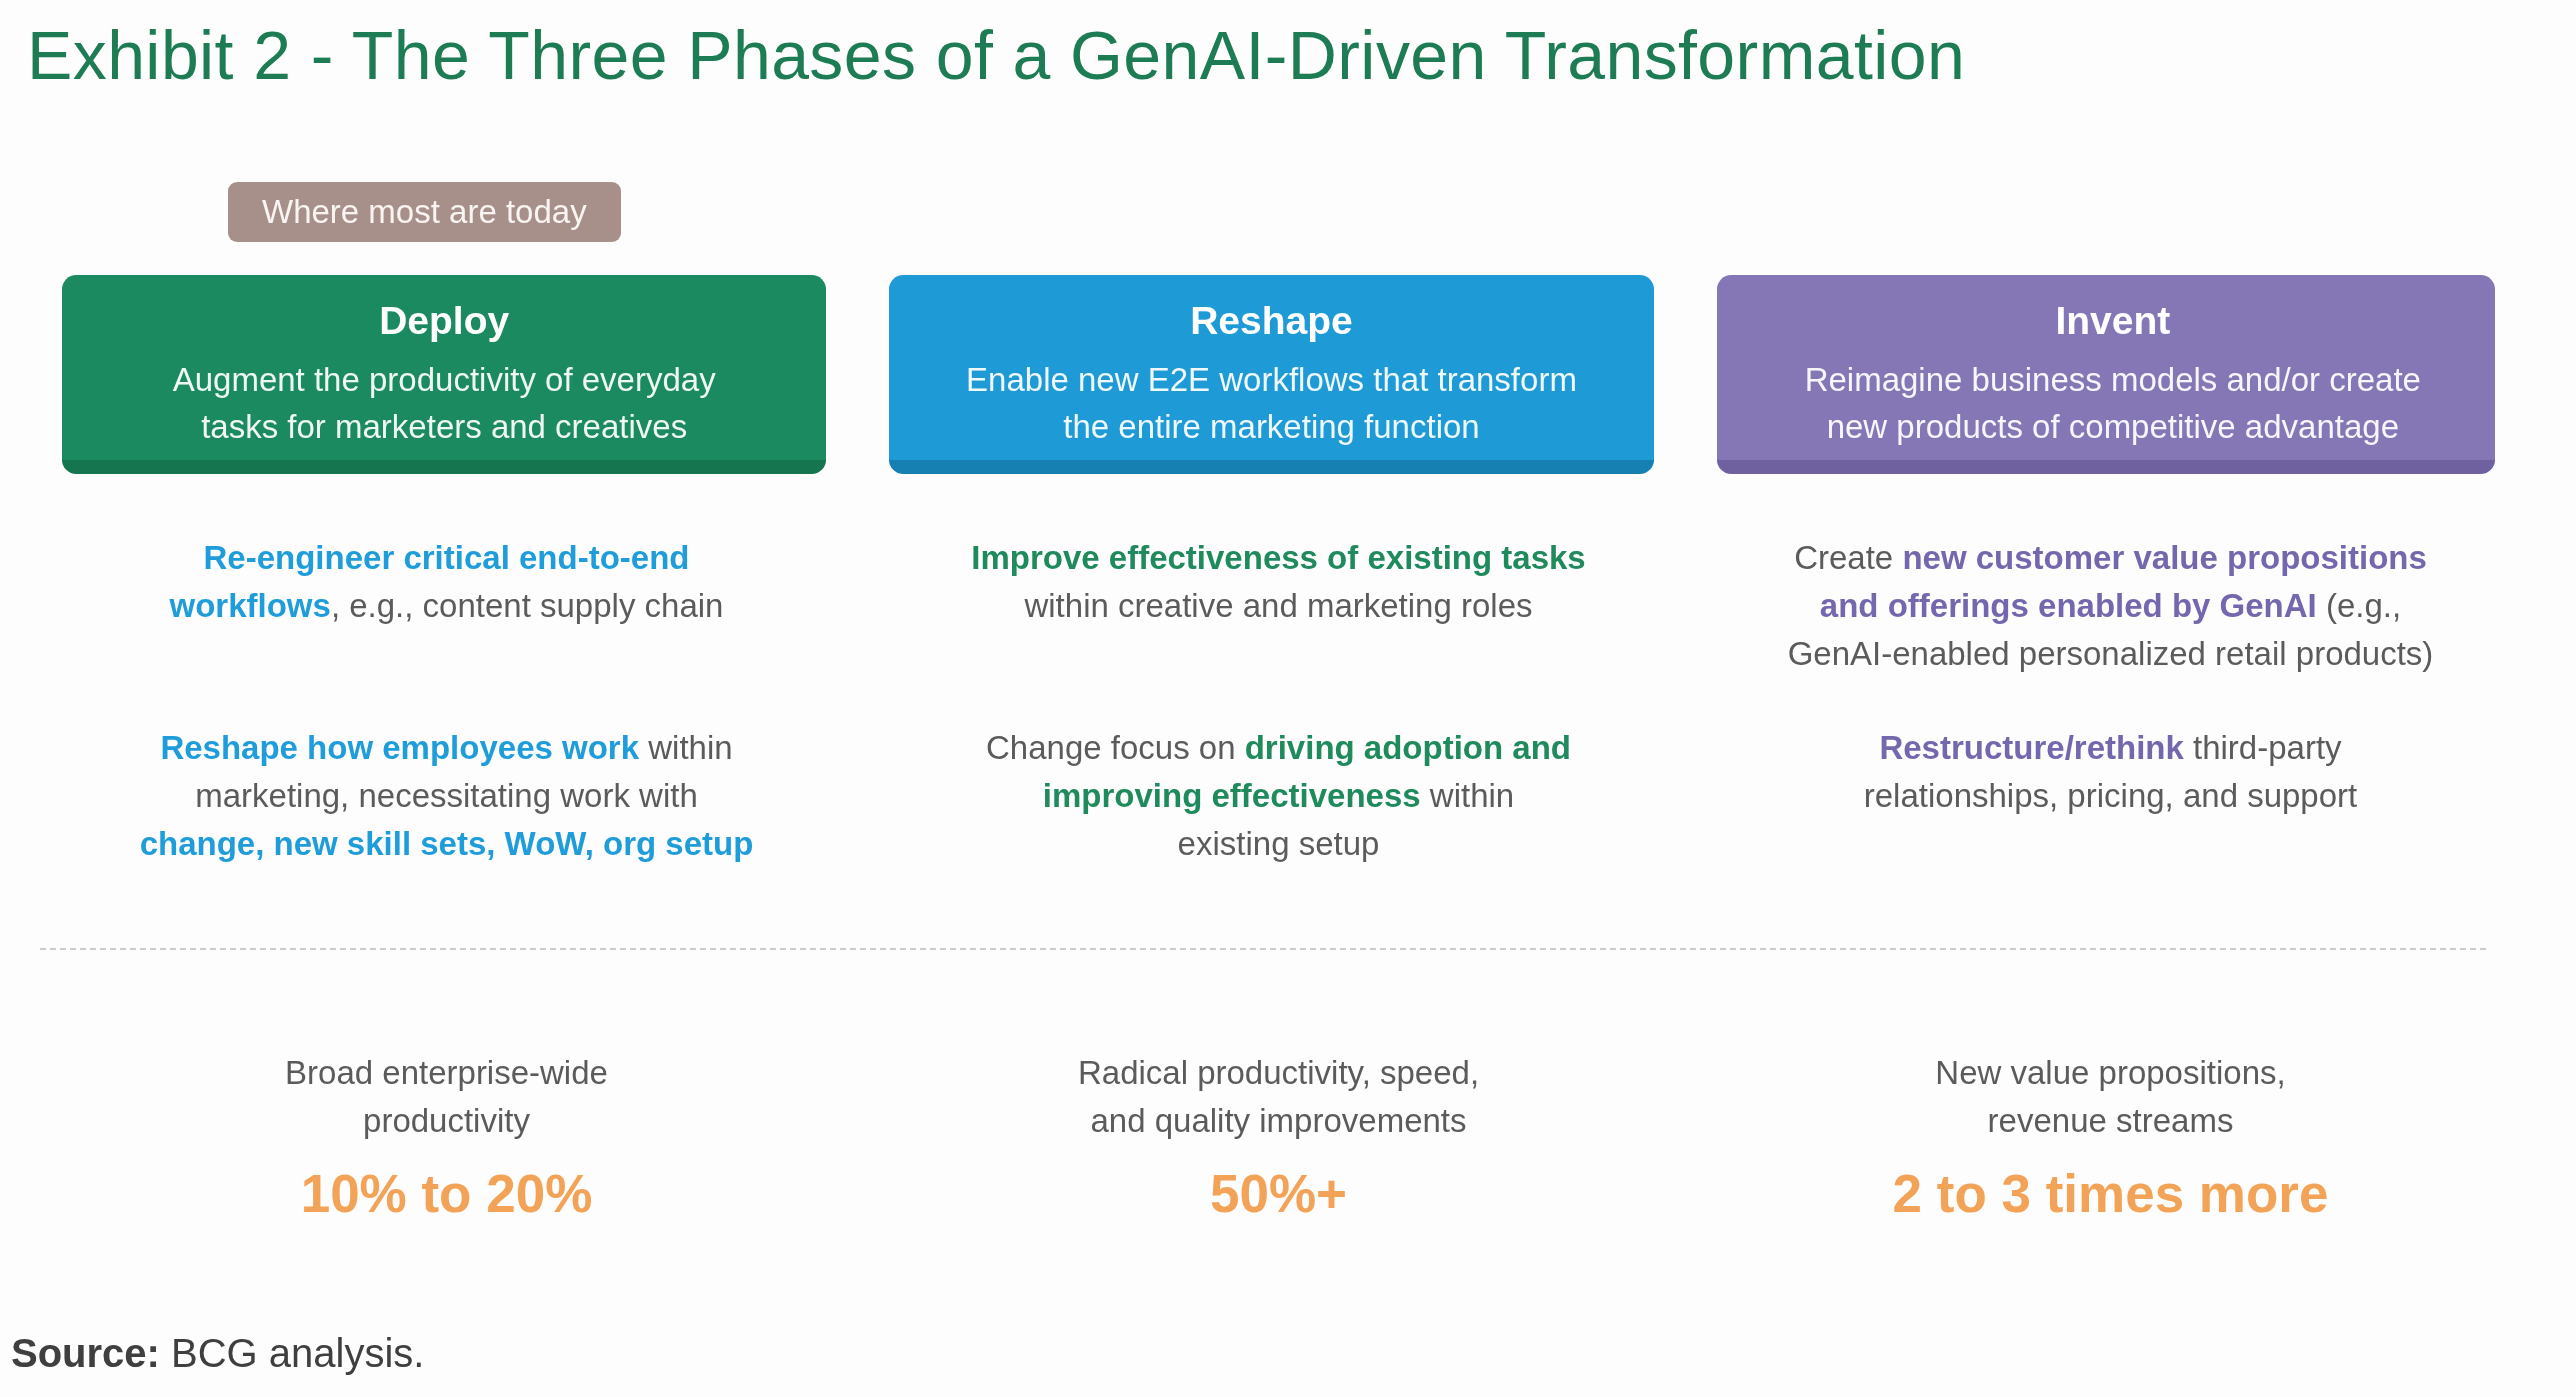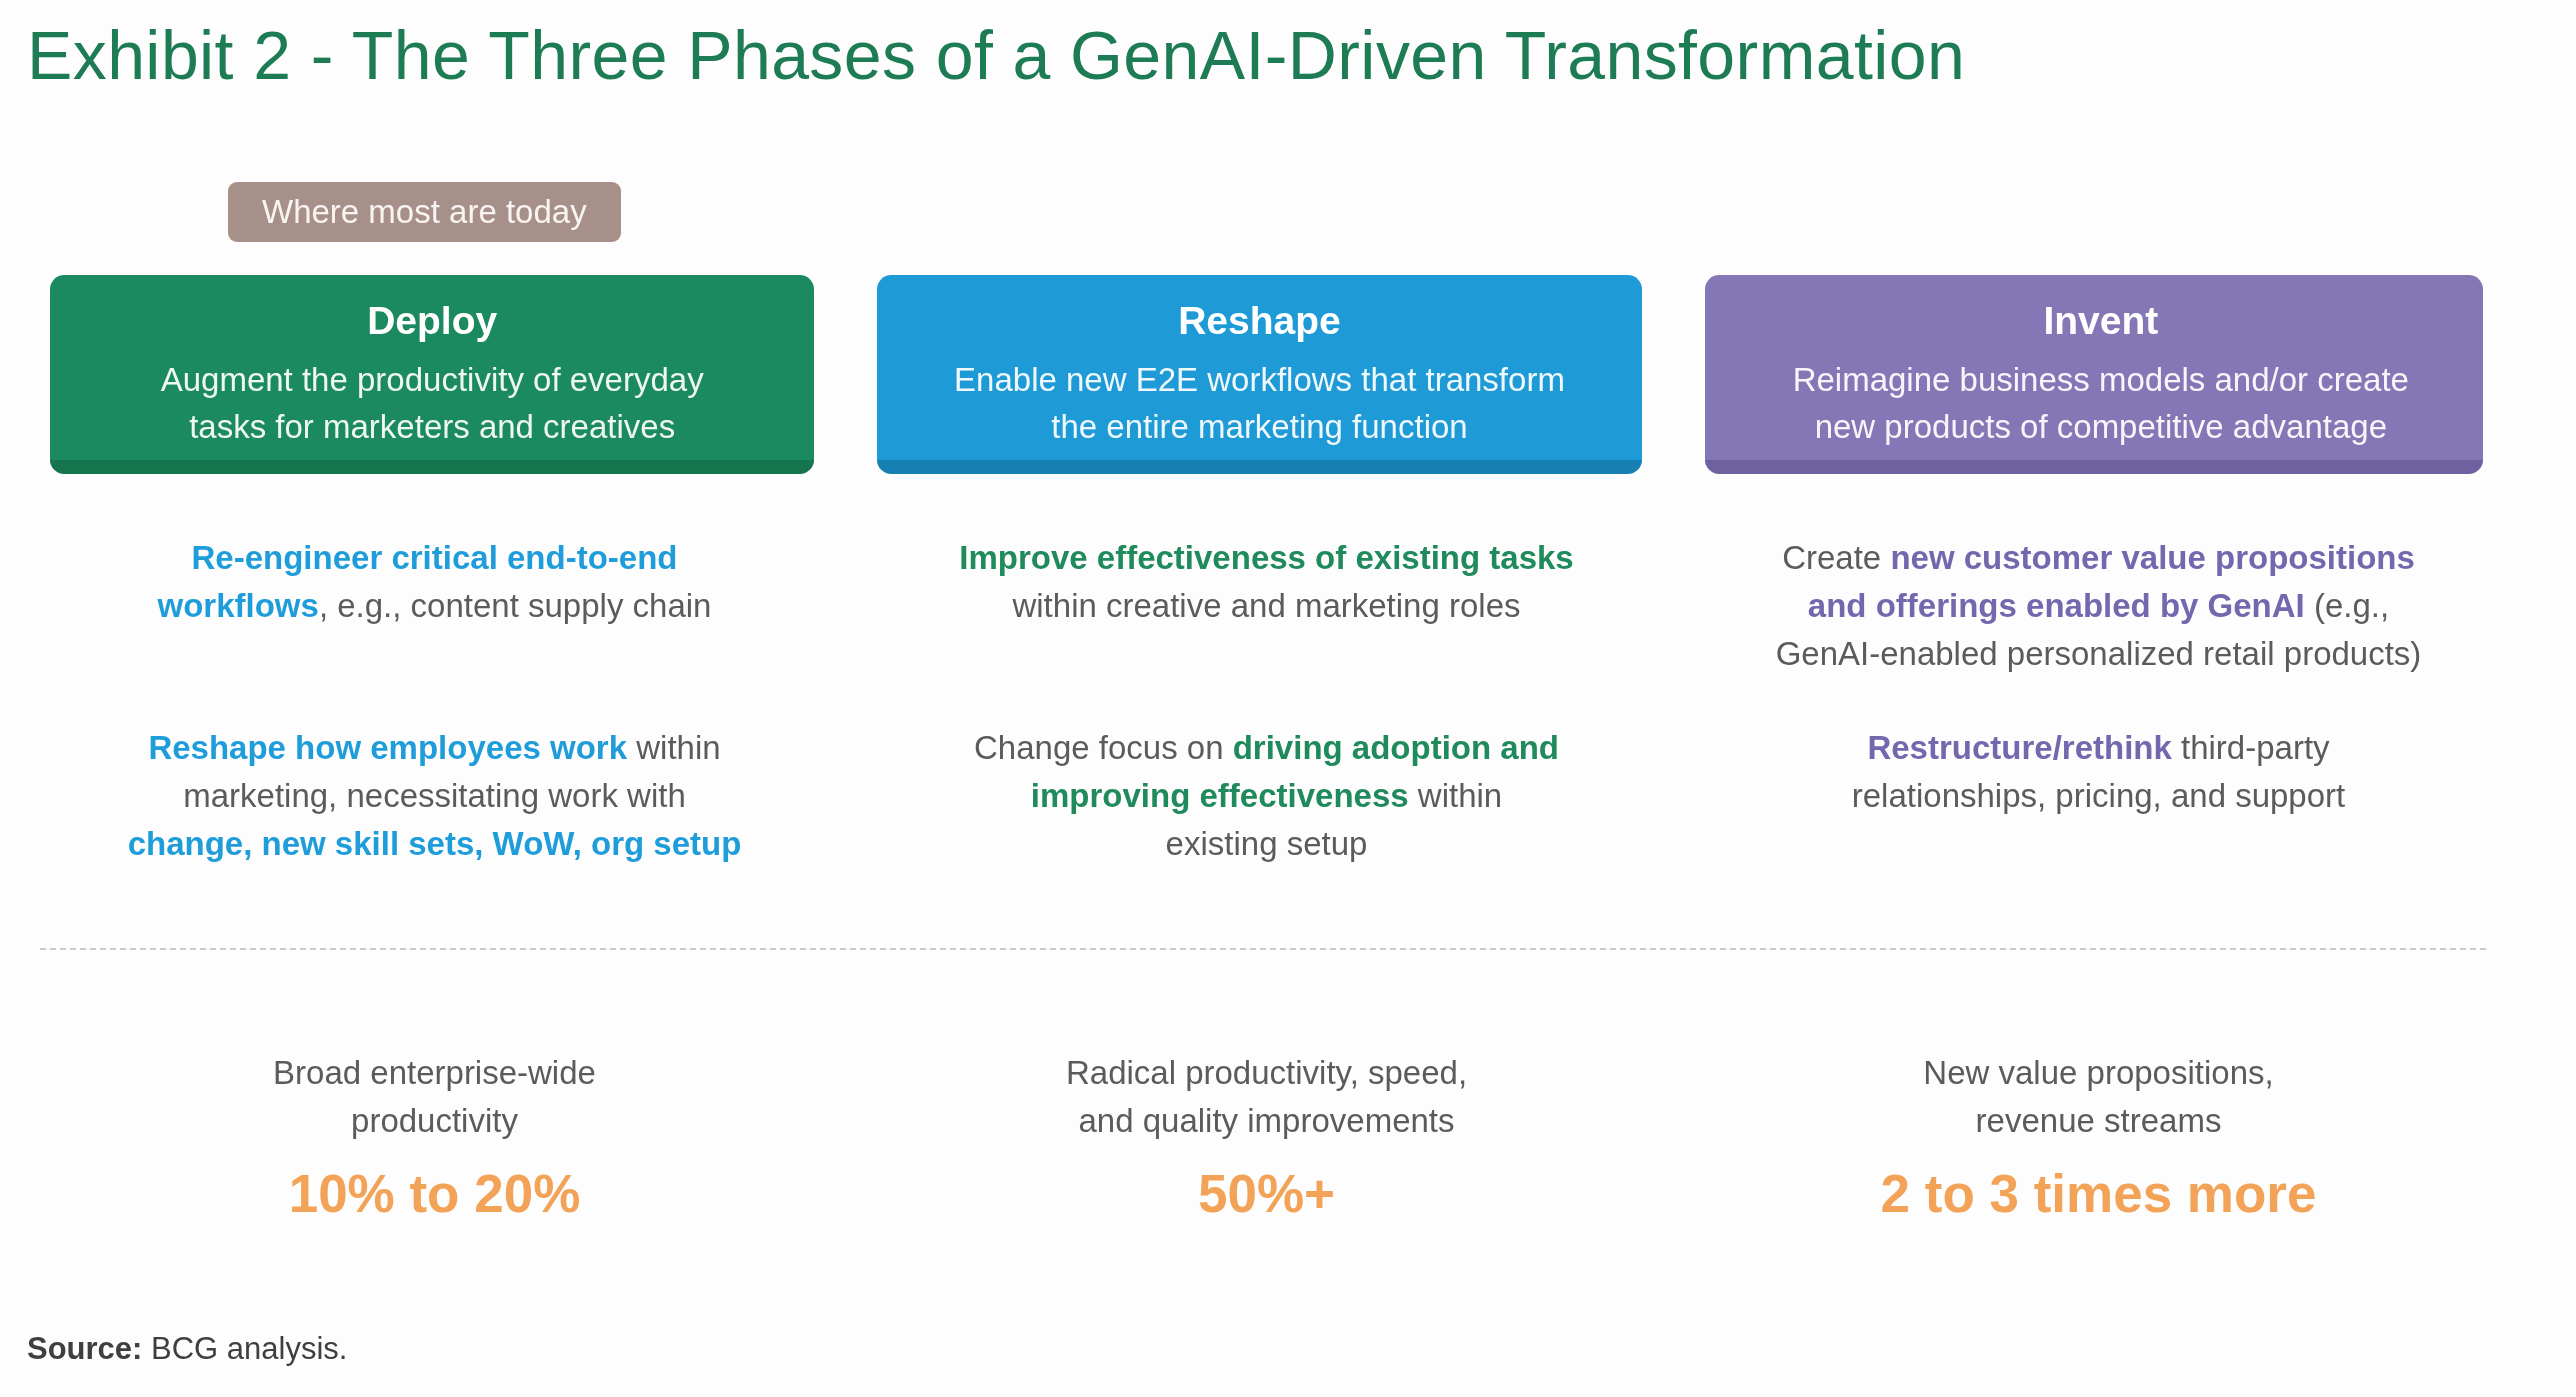--- a/index.html
+++ b/index.html
@@ -16,21 +16,21 @@
   body{background:#ffffff;font-family:"Liberation Sans",sans-serif;}
   .page{position:relative;width:2576px;height:1397px;background:#FDFDFD;overflow:hidden;text-decoration:underline;}
 
   .title{position:absolute;left:27px;top:16px;margin:0;font-size:68px;font-weight:400;
          color:var(--title-green);letter-spacing:0.4px;white-space:nowrap;}
 
   .badge{position:absolute;left:228px;top:182px;height:60px;line-height:60px;
          padding:0 34px;background:var(--badge-bg);color:#F8F4F2;font-size:33px;
          border-radius:9px;white-space:nowrap;}
 
-  .row{position:absolute;left:50px;width:2433px;display:flex;gap:63px;}
+  .row{position:absolute;left:62px;width:2433px;display:flex;gap:63px;}
   .col{flex:1 1 0;min-width:0;text-align:center;}
 
   .cards{top:275px;}
   .card{flex:1 1 0;min-width:0;height:199px;box-sizing:border-box;border-radius:14.3px;
         color:#fff;text-align:center;padding-top:23px;border-bottom:14.3px solid;}
   .card.deploy{background:var(--deploy-bg);border-bottom-color:var(--deploy-band);}
   .card.reshape{background:var(--reshape-bg);border-bottom-color:var(--reshape-band);}
   .card.invent{background:var(--invent-bg);border-bottom-color:var(--invent-band);padding-left:14px;}
   .card-title{font-size:39px;font-weight:700;line-height:1.2;margin-bottom:12.5px;}
   .card-sub{font-size:33px;line-height:1.42;color:rgba(255,255,255,.93);text-align:center;}
@@ -45,21 +45,21 @@
   .ab{color:var(--accent-blue);}
   .ap{color:var(--accent-purple);}
 
   .divider{position:absolute;left:40px;top:948px;width:2446px;height:0;
            border-top:2.7px dashed var(--divider-gray);}
 
   .outcomes{top:1049px;}
   .outcome-label{font-size:33px;line-height:1.45;color:var(--body-gray);}
   .stat{margin-top:18px;font-size:53px;font-weight:700;color:var(--stat-orange);}
 
-  .source{position:absolute;left:27px;top:1331px;font-size:31px;color:var(--source-gray);}
+  .source{position:absolute;left:11px;top:1331px;font-size:40px;color:var(--source-gray);}
   .source .src-b{font-weight:700;}
 </style>
 </head>
 <body>
 
 <div class="page">
 
   <h1 class="title">Exhibit 2 - The Three Phases of a GenAI-Driven Transformation</h1>
 
   <div class="badge">Where most are today</div>

